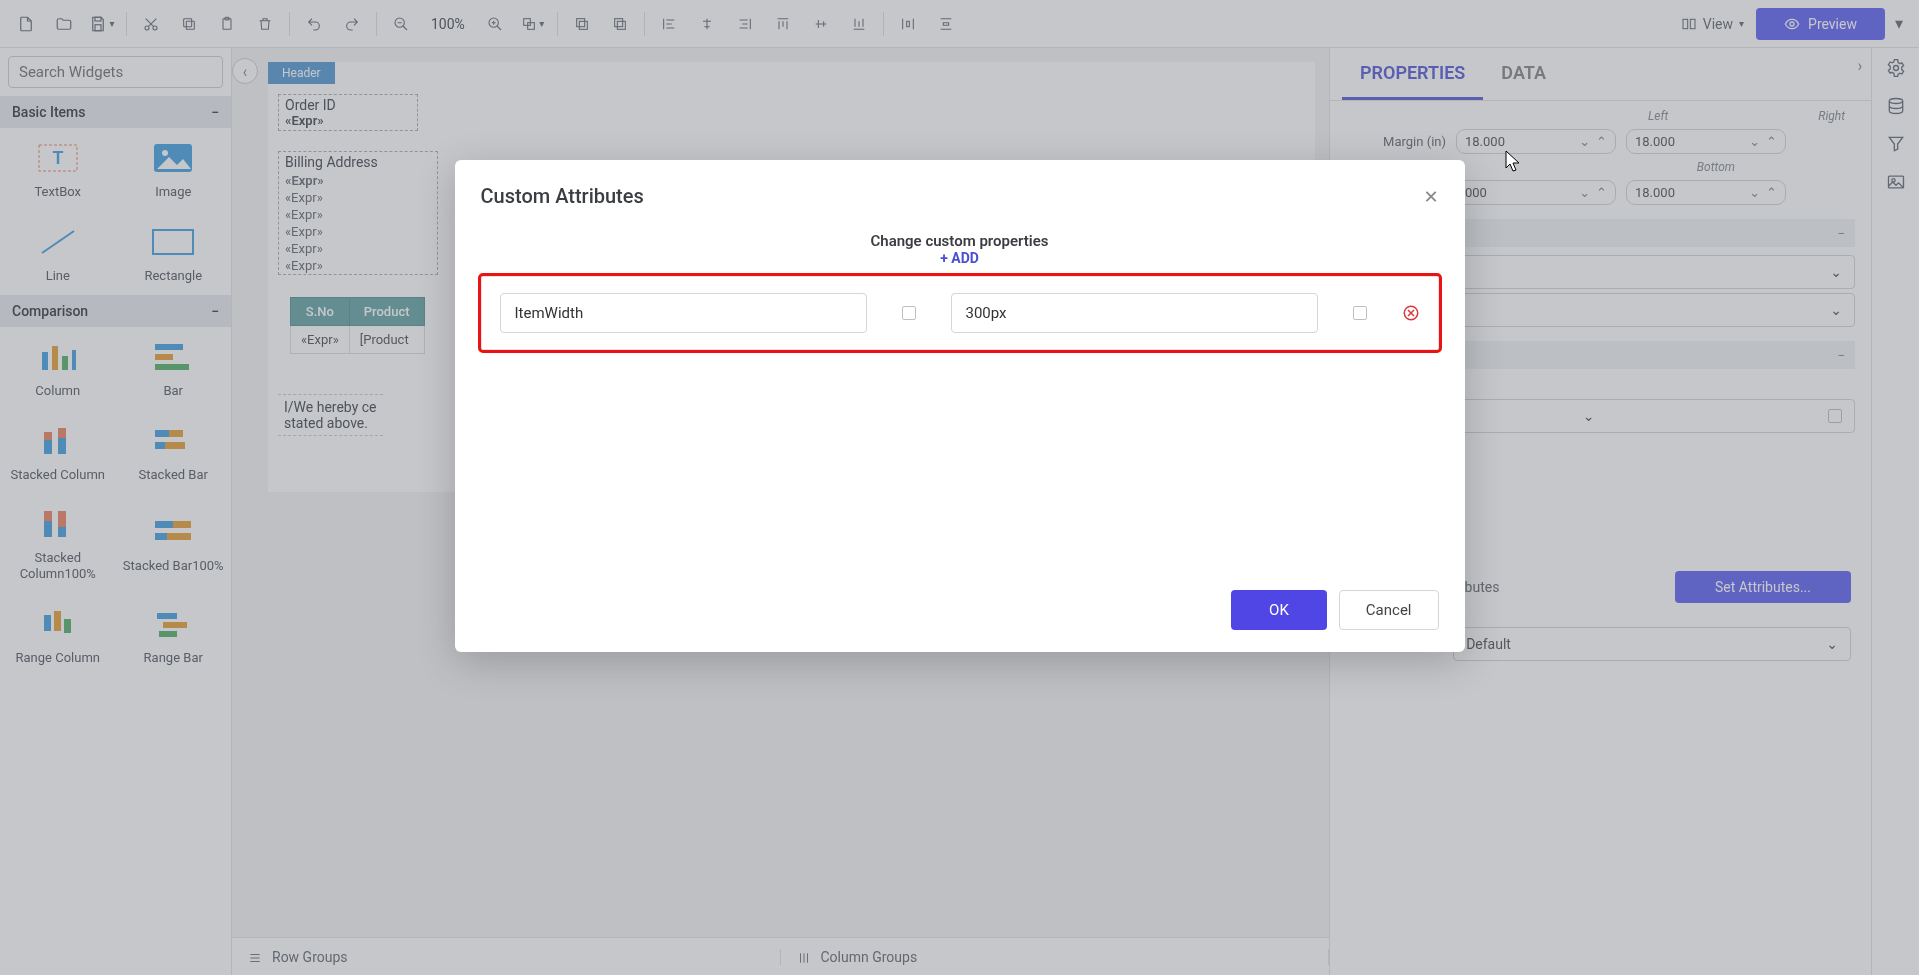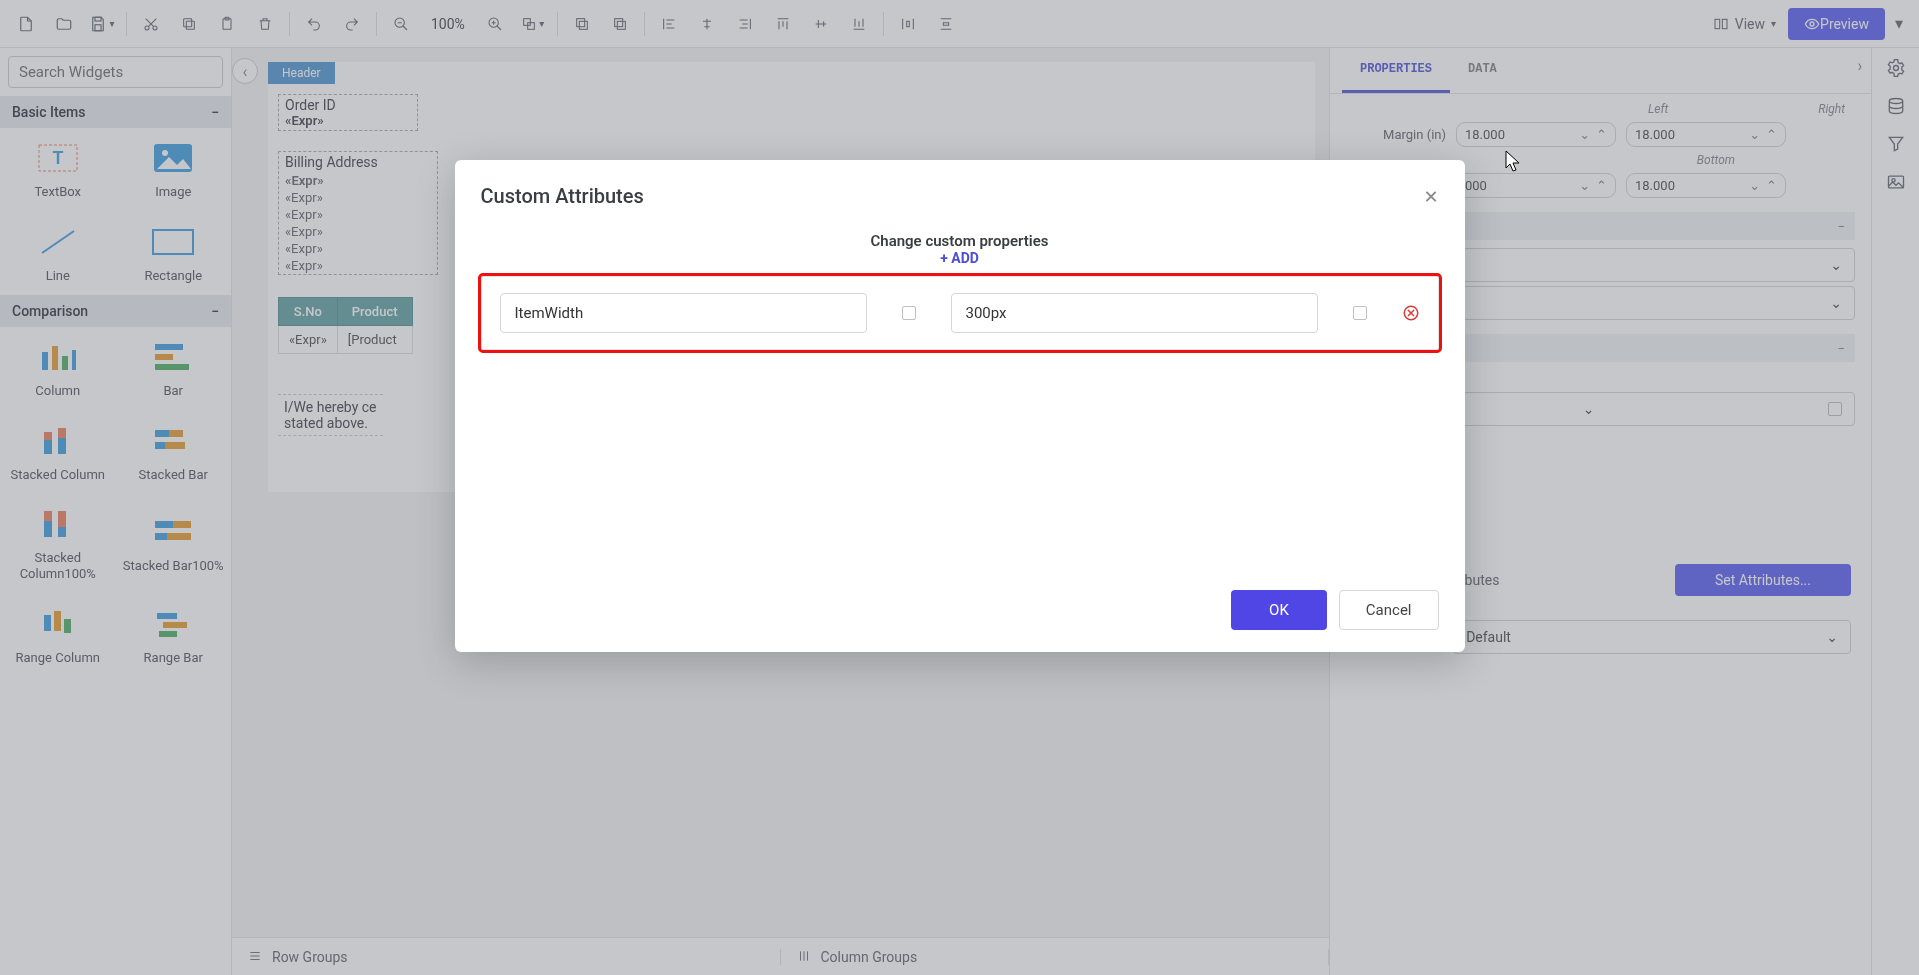--- a/index.html
+++ b/index.html
@@ -5,21 +5,21 @@
 * { margin: 0; padding: 0; box-sizing: border-box; font-family: -apple-system, 'Segoe UI', Roboto, Arial, sans-serif; }
 body { background: #fff; width: 1919px; height: 975px; overflow: hidden; position: relative; }
 
 
 .toolbar { height: 48px; display: flex; align-items: center; padding: 0 8px; gap: 2px; border-bottom: 1px solid #e4e4e4; }
 .tb-btn { width: 36px; height: 36px; display: flex; align-items: center; justify-content: center; color: #6b6e76; cursor: pointer; border-radius: 4px; }
 .tb-sep { width: 1px; height: 24px; background: #e0e0e0; margin: 0 4px; }
 .tb-zoom { padding: 0 10px; color: #4a4d53; font-size: 14px; }
 .tb-spacer { flex: 1; }
 .tb-view { display: flex; align-items: center; gap: 6px; padding: 0 10px; color: #6b6e76; font-size: 14px; cursor: pointer; }
-.tb-preview { background: #6366f1; color: #fff; padding: 8px 16px; border-radius: 4px; display: flex; align-items: center; gap: 0; font-size: 14px; cursor: pointer; justify-content: space-between; }
+.tb-preview { background: #6366f1; color: #fff; padding: 8px 28px; border-radius: 4px; display: flex; align-items: center; gap: 8px; font-size: 14px; cursor: pointer; justify-content: space-between; }
 .tb-expand { color: #6b6e76; padding: 0 8px; cursor: pointer; }
 
 
 .main { display: flex; height: calc(100% - 48px); }
 
 
 .left-panel { width: 232px; border-right: 1px solid #e4e4e4; display: flex; flex-direction: column; }
 .search-box { margin: 8px; display: flex; align-items: center; border: 1px solid #d0d0d0; border-radius: 4px; padding: 6px 10px; }
 .search-box input { border: none; outline: none; flex: 1; font-size: 15px; color: #888; }
 .section-header { background: #e8eaed; padding: 8px 12px; display: flex; align-items: center; justify-content: space-between; font-size: 14px; color: #3a3d42; font-weight: 500; }
@@ -34,51 +34,51 @@
 .expand-handle-right { position: absolute; right: 0; top: 6px; width: 22px; height: 22px;color:#888; cursor:pointer; display:flex;align-items:center;justify-content:center;}
 .report-surface { margin: 14px 14px 14px 36px; background: #fff;  }
 .report-title { background: #7b8694; color: #fff; padding: 12px 16px; font-size: 20px; font-weight: 500; }
 .header-tab { background: #5a9bd5; color: #fff; font-size: 12px; padding: 4px 14px; display: inline-block; }
 .tablix-area { padding: 10px 0 0 10px; }
 .field-block { border: 1px dashed #b0b0b0; padding: 2px 6px; margin-bottom: 20px; display:inline-block; min-width:140px;}
 .field-label { color: #4a4d53; font-size: 14px; }
 .field-expr { color: #4a4d53; font-size: 13px; font-weight:600;}
 .expr-row { color: #6a6d73; font-size: 13px; padding: 1px 6px;}
 .addr-block { border: 1px dashed #b0b0b0; display:inline-block; min-width:160px; margin-bottom: 16px; }
-.data-table { border-collapse: collapse; margin-top: 6px; }
+.data-table { border-collapse: collapse; margin-top: 6px; margin-left: 12px; }
 .data-table th { background: #6aa7a7; color: #fff; font-size: 13px; font-weight: 500; padding: 6px 14px; border:1px solid #5a9797;}
 .data-table td { font-size: 13px; color: #555; padding: 6px 10px; border:1px solid #ddd;}
 .cert-text { font-size: 14px; color: #4a4d53; margin-top: 40px; border-top:1px dashed #ccc; border-bottom:1px dashed #ccc; padding: 4px 6px; display:inline-block;}
 .sign-label { text-align: right; font-size: 14px; color: #555; margin-top: 40px; padding-right: 20px; }
 
 
 .right-panel { width: 590px; border-left: 1px solid #e4e4e4; display: flex; }
 .props-area { flex:1; display:flex; flex-direction:column; }
 .tabs { display: flex; border-bottom: 1px solid #e4e4e4; padding: 0 12px; }
-.tab { padding: 14px 18px; font-size: 12px; font-weight: 600; color: #888; cursor: pointer; font-family: Liberation Mono, monospace; }
+.tab { padding: 14px 18px; font-size: 18px; font-weight: 600; color: #888; cursor: pointer; }
 .tab.active { color: #5b5fd6; border-bottom: 3px solid #5b5fd6; }
 .props-body { padding: 8px 16px; font-size: 13px; color: #555; flex:1; overflow:hidden;}
 .prop-row { display:flex; align-items:center; margin: 6px 0; gap:10px;}
 .prop-label { width: 100px; text-align:right; color:#6a6d73; font-size:13px;}
 .prop-label-top { color:#8a8d93; font-size:12px; }
 .margin-group { display:flex; gap:16px; align-items:flex-start;font-style:italic;}
 .spinner { display:flex; align-items:center; border:1px solid #d6d6d6; border-radius:9px; padding:4px 8px; width: 160px; justify-content:space-between;}
 .spinner-val { font-size:13px; color:#555; }
 .spinner-btns { display:flex; gap:6px; color:#888;}
 .collapse-bar { background:#f2f3f5; height:28px; margin: 14px 0 8px 0; display:flex; align-items:center; justify-content:flex-end; padding:0 10px; color:#888; cursor:pointer;}
 .select-row { display:flex; align-items:center; border:1px solid #d6d6d6; border-radius:4px; padding: 8px 12px; justify-content:space-between; margin: 4px 0; color:#555; font-size:14px;}
 .misc-row { display:flex; align-items:center; justify-content:space-between; padding: 14px 4px 6px 40px; }
 .misc-label { color:#6a6d73; font-size:14px;}
 .set-attr-btn { background:#6366f1; color:#fff; padding:8px 40px; border-radius:4px; font-size:14px; cursor:pointer;}
 .right-rail { width: 48px; border-left: 1px solid #e4e4e4; display:flex; flex-direction:column; align-items:center; padding-top:10px; gap:18px; color:#6b6e76;}
 .right-rail .ri { cursor:pointer; }
 
 
 .groups-bar { position:absolute; bottom:0; left:0; right:0; height:38px; border-top:1px solid #e4e4e4; display:flex; align-items:center; background:#fff;}
-.group-part { display:flex; align-items:flex-start; gap:10px; padding: 0 16px; width:50%; color:#6a6d73; font-size:14px; border-right:1px solid #e4e4e4;}
+.group-part { display:flex; align-items:flex-end; gap:10px; padding: 0 16px; width:50%; color:#6a6d73; font-size:14px; border-right:1px solid #e4e4e4;}
 
 
 .overlay { position:absolute; inset:0; background: rgba(90,95,105,0.35); display:flex; align-items:flex-start; justify-content:center; padding-top: 160px; }
 .dialog { background:#fff; width: 1010px; border-radius: 6px; box-shadow: 0 10px 40px rgba(0,0,0,.2); padding: 24px 26px 22px 26px; }
 .dlg-title { font-size: 20px; color:#3a3d42; font-weight:500; }
 .dlg-header { display:flex; justify-content:space-between; align-items:center; margin-bottom: 24px; }
 .dlg-sub-row { display:flex; justify-content:space-between; align-items:center; margin-bottom: 10px; flex-direction: column;}
 .dlg-sub { font-size:15px; color:#3a3d42; font-weight:600;}
 .add-link { color:#4b4fd6; font-weight:700; font-size:14px; cursor:pointer; }
 .attr-table { border:1px solid #e4e4e4; border-radius:4px; padding: 16px 18px; }

